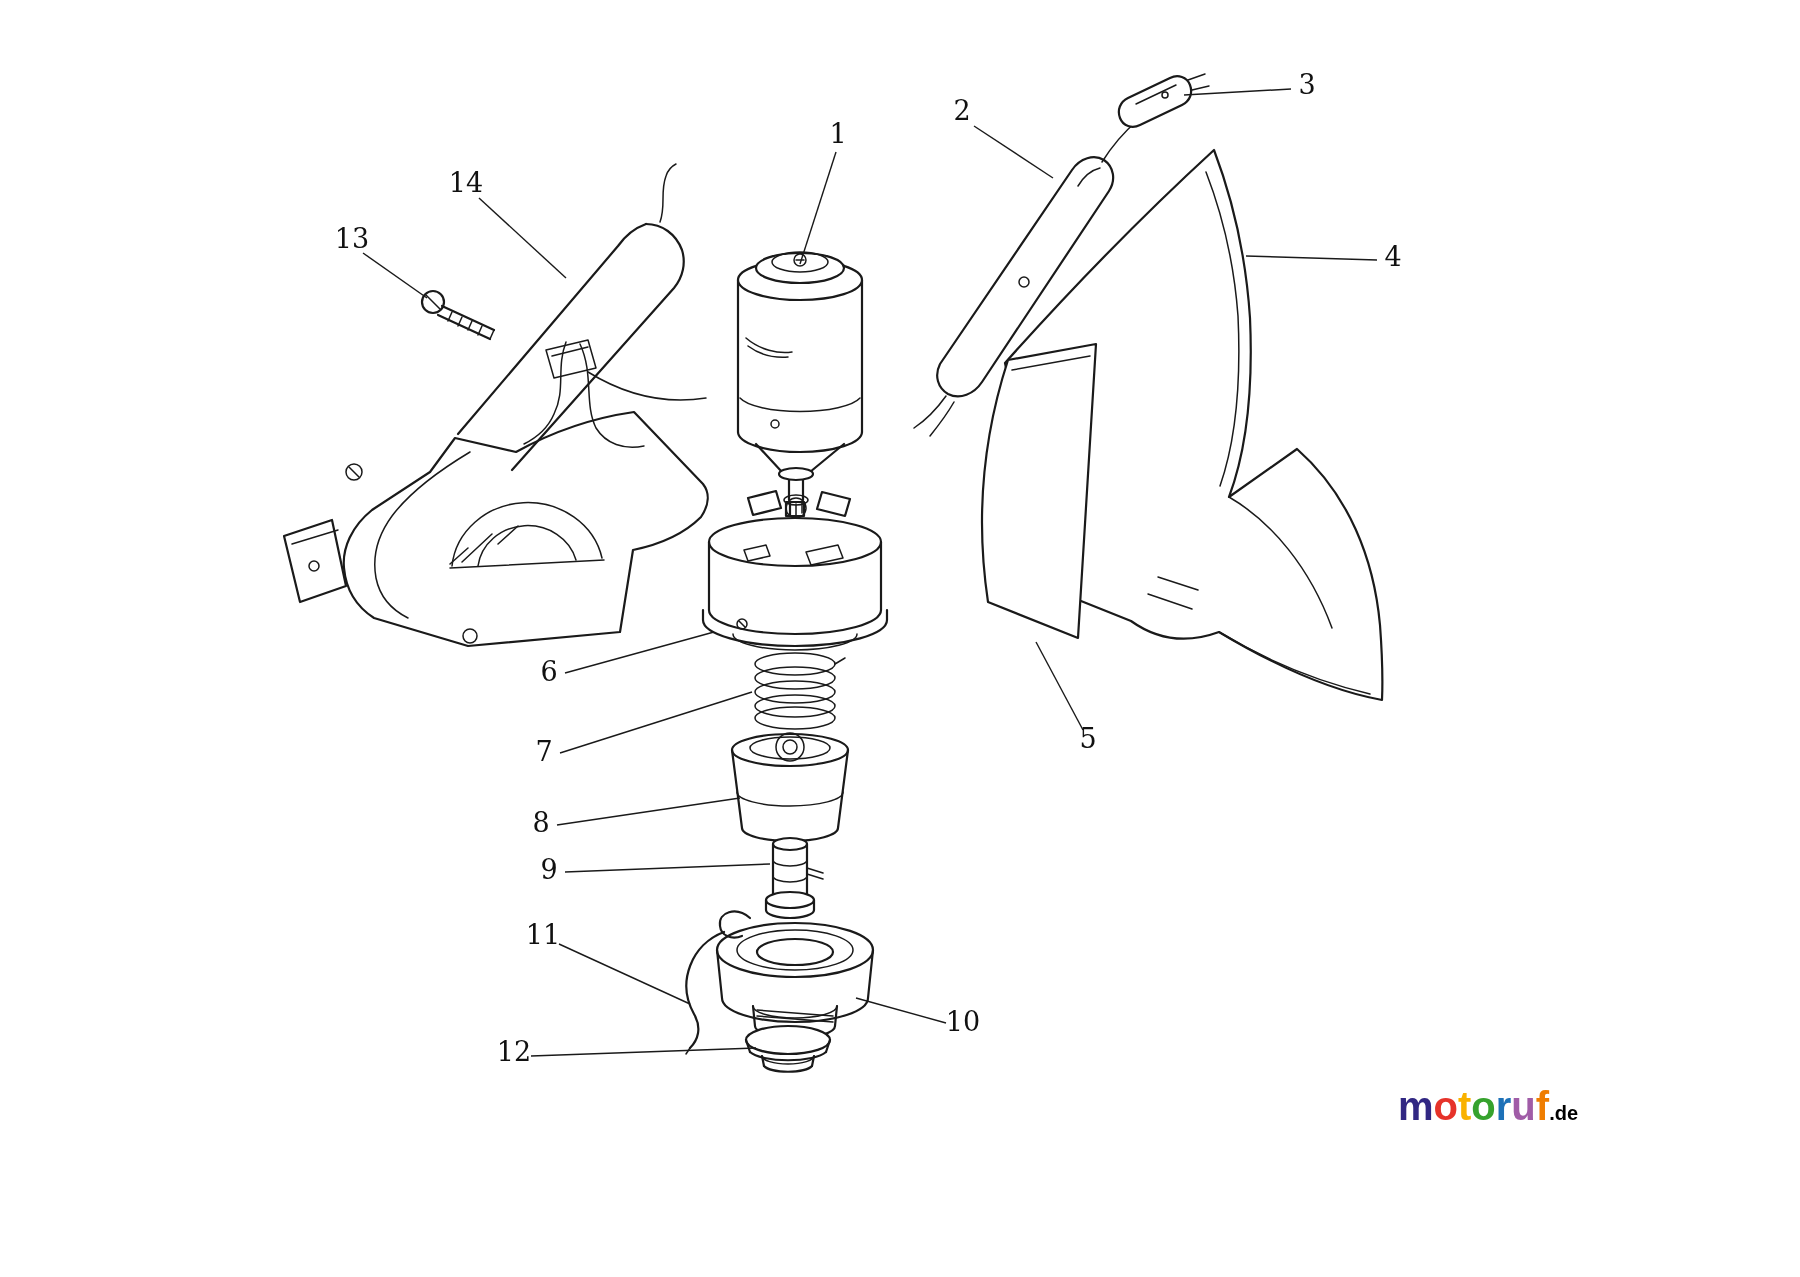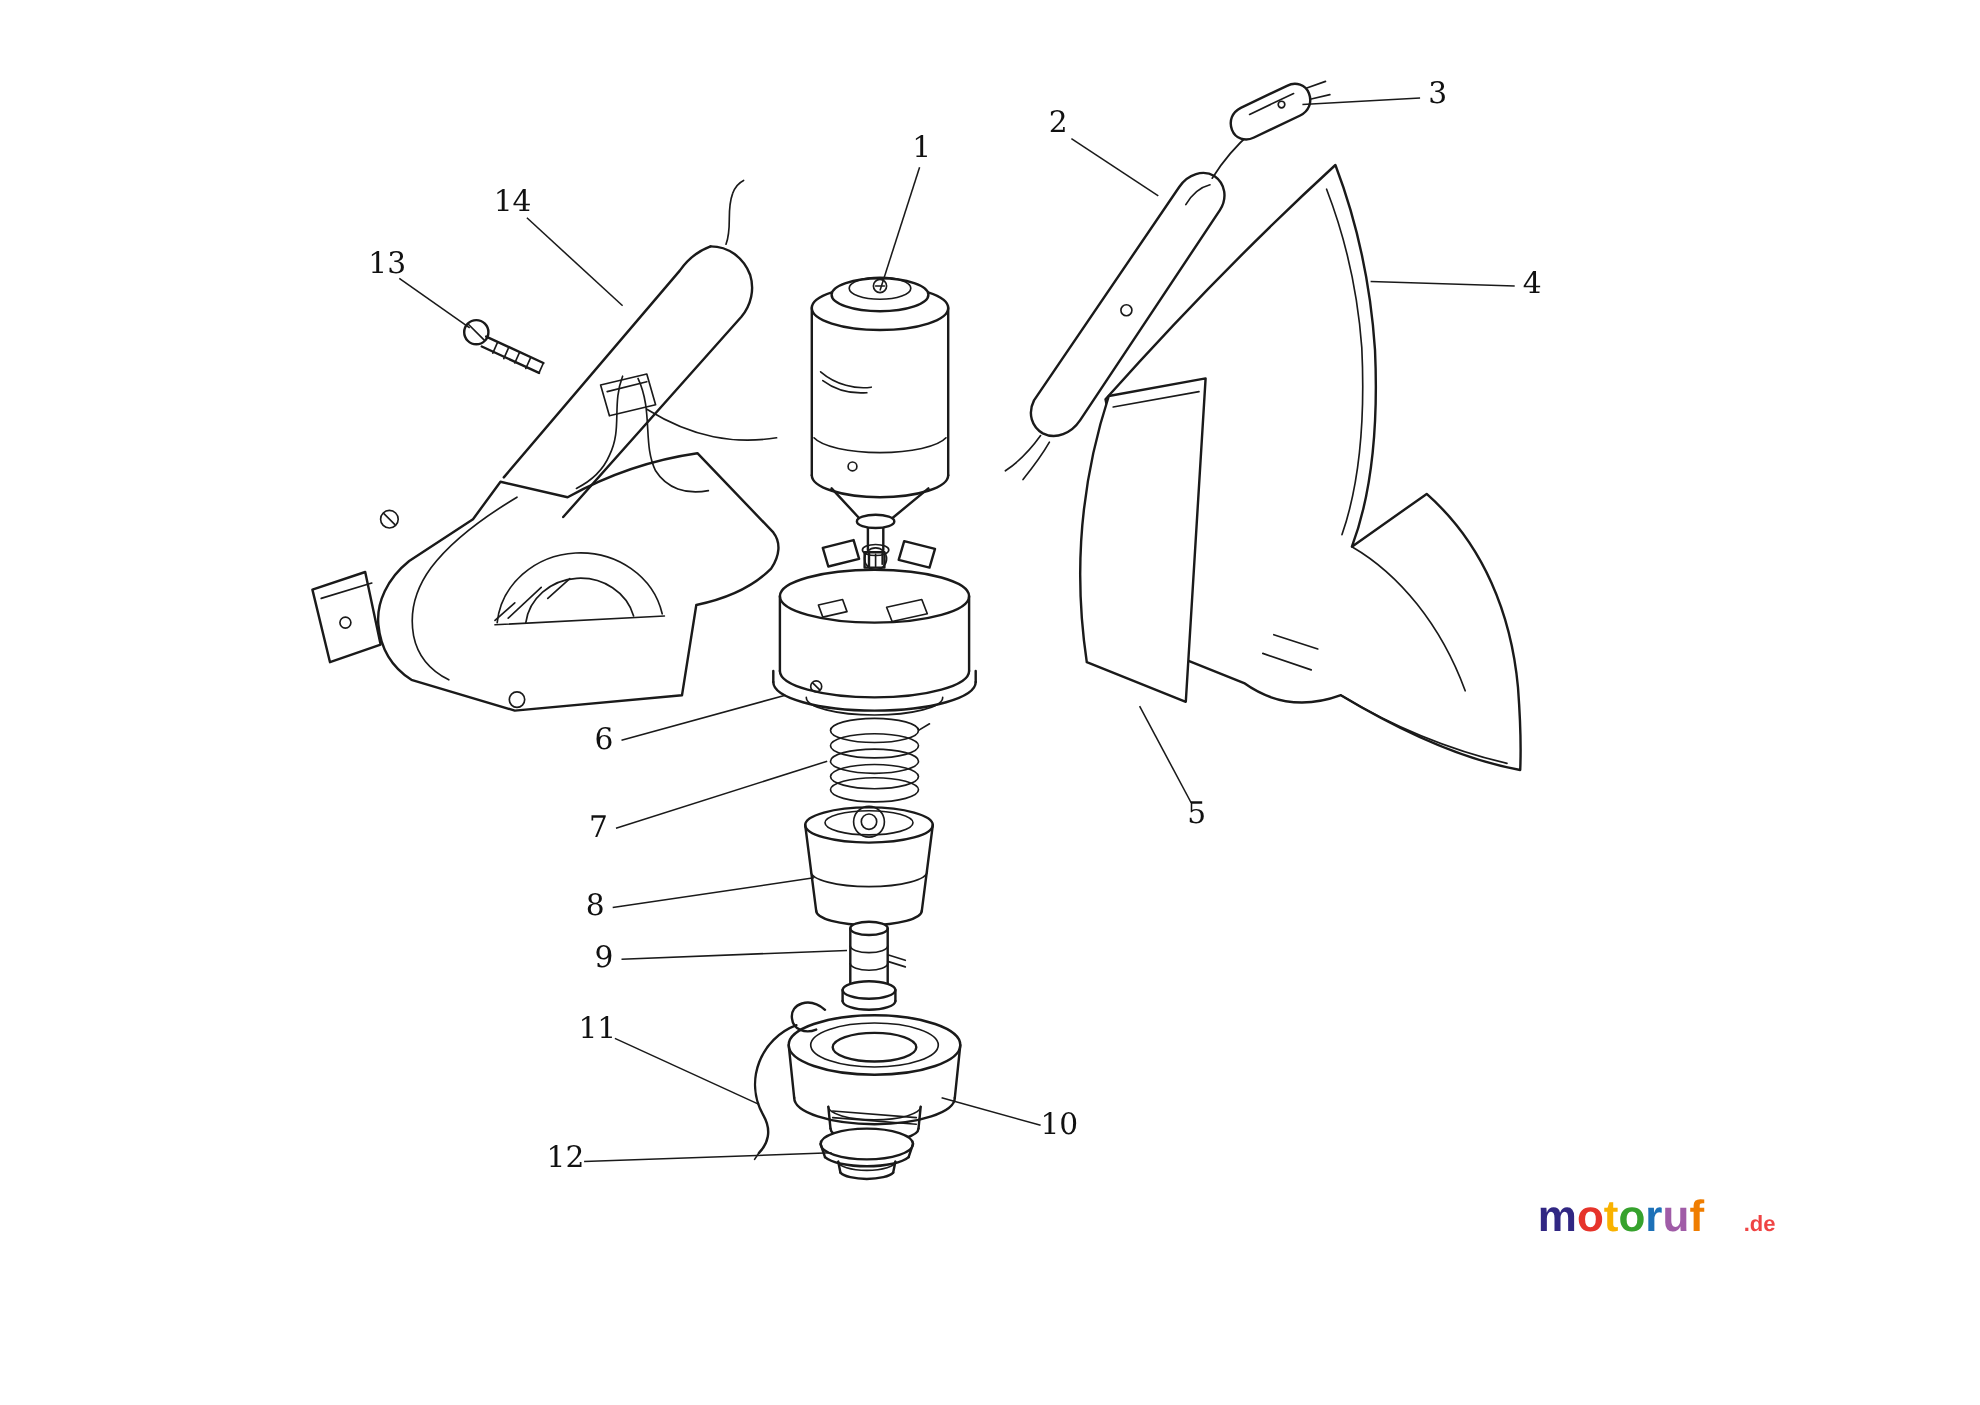--- a/index.html
+++ b/index.html
@@ -220,15 +220,15 @@
   </svg>
 
   <div class="logo">
       <span style="color: rgb(49, 39, 131);">m</span>
       <span style="color: rgb(230, 51, 42);">o</span>
       <span style="color: rgb(249, 178, 0);">t</span>
       <span style="color: rgb(54, 162, 45);">o</span>
       <span style="color: rgb(29, 113, 184);">r</span>
       <span style="color: rgb(160, 92, 167);">u</span>
       <span style="color: rgb(239, 125, 0);">f</span>
-      <span class="suffix" style="color: #ef4444; margin-left: 36px;">.de</span>
+      <span class="suffix" style="color: #000000;">.de</span>
     </div>
 </div>
 
 </body></html>

